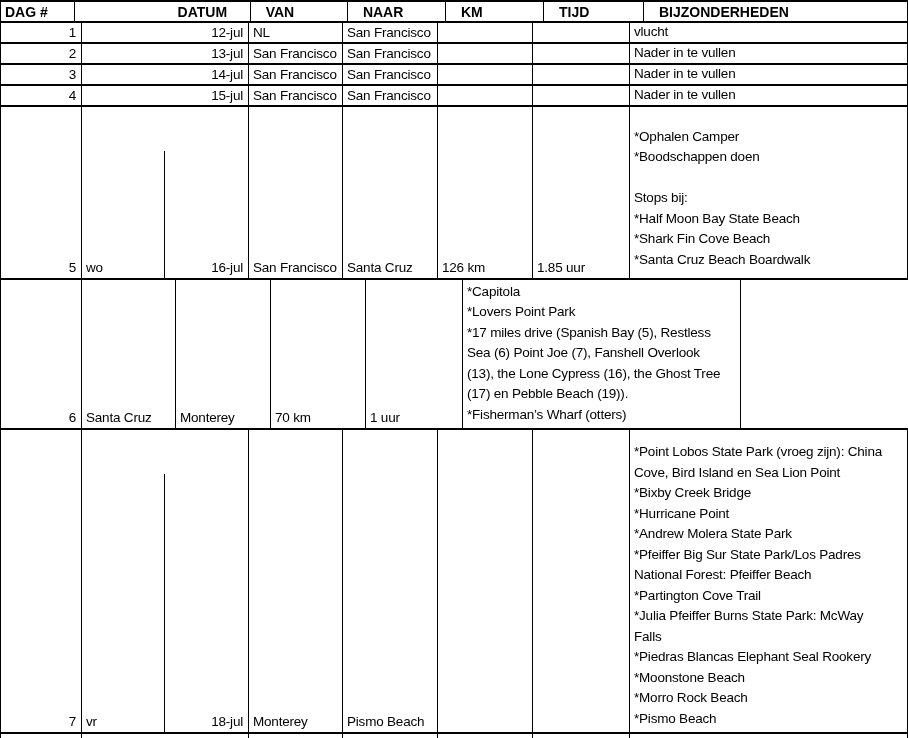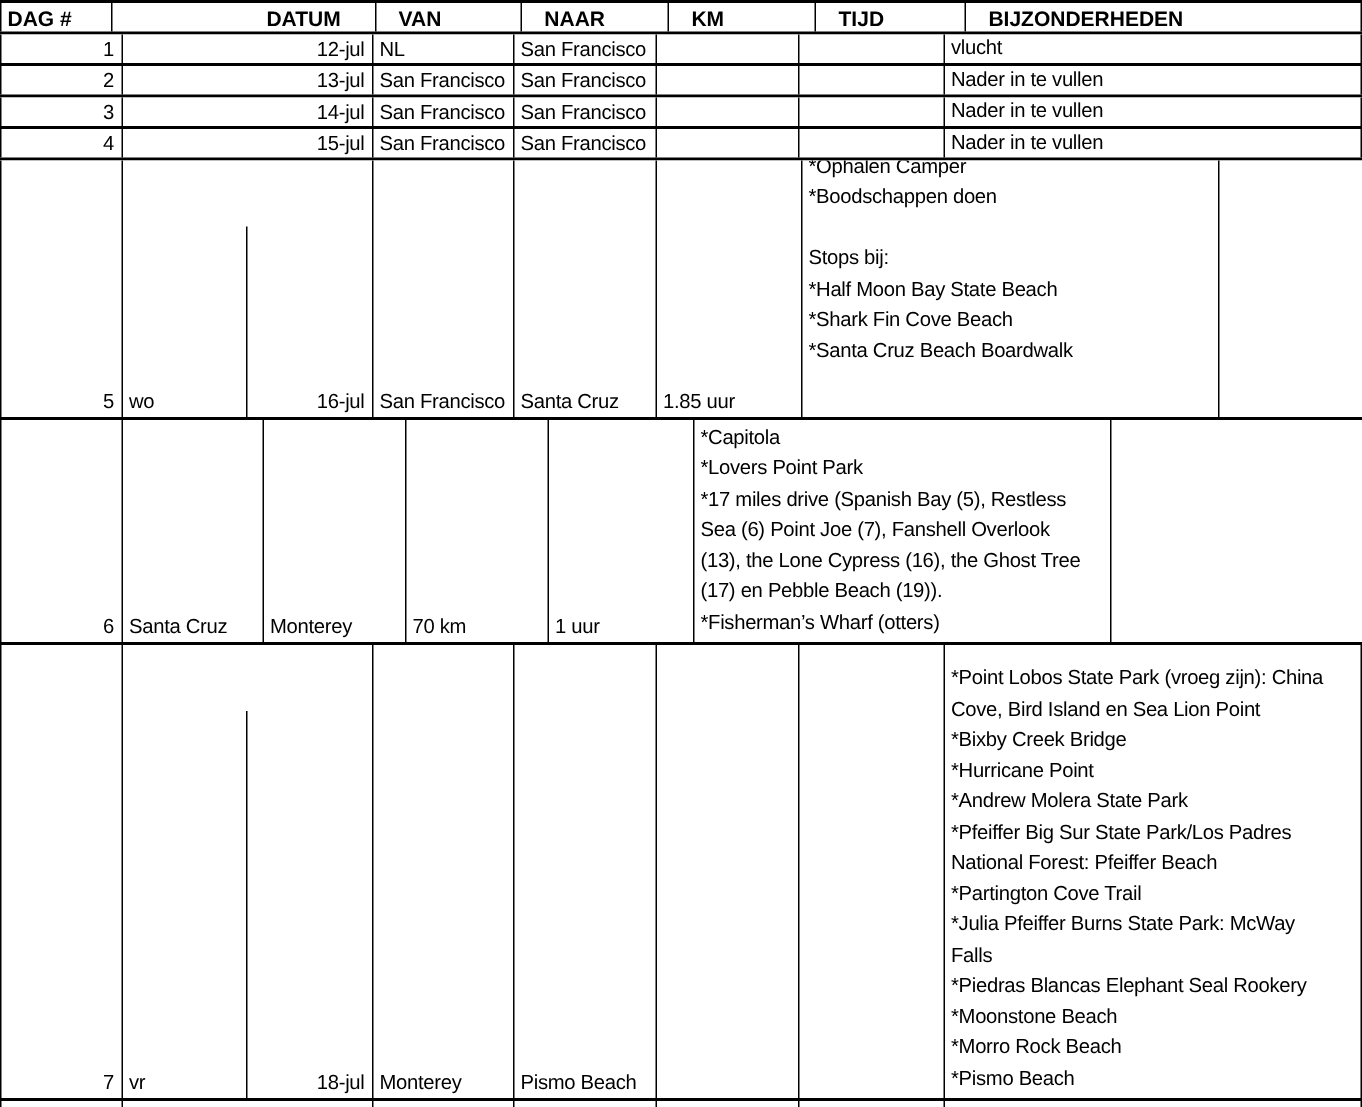--- a/index.html
+++ b/index.html
@@ -66,21 +66,21 @@
 
   
   .row.tall .cell {
     justify-content: flex-end;
     padding-bottom: 3px;
   }
   .notes {
     white-space: pre;
     line-height: 20.5px;
   }
-  .row.tall .notes.pb-lg { padding-bottom: 34px; }
+  .row.tall .notes.pb-lg { padding-bottom: 8px; }
 </style>
 </head>
 <body>
 
 <div class="sheet">
 
   <div class="row header h-header">
     <div class="cell c0 edge-left ta-left">DAG #</div>
     <div class="cell c1 ta-left">DAG</div>
     <div class="cell c2 ta-left">DATUM</div>
@@ -134,20 +134,21 @@
     <div class="cell c6 ta-left"></div>
     <div class="cell c7 ta-left notes">Nader in te vullen</div>
   </div>
 
   <div class="row tall h-r5">
     <div class="cell c0 edge-left ta-right">5</div>
     <div class="cell c1 ta-left">wo</div>
     <div class="cell c2 ta-right">16-jul</div>
     <div class="cell c3 ta-left">San Francisco</div>
     <div class="cell c4 ta-left">Santa Cruz</div>
+    <div class="cell c5 ta-left">126 km</div>
     <div class="cell c6 ta-left">1.85 uur</div>
     <div class="cell c7 ta-left notes pb-lg">*Ophalen Camper
 *Boodschappen doen
 
 Stops bij:
 *Half Moon Bay State Beach
 *Shark Fin Cove Beach
 *Santa Cruz Beach Boardwalk</div>
   </div>
 

